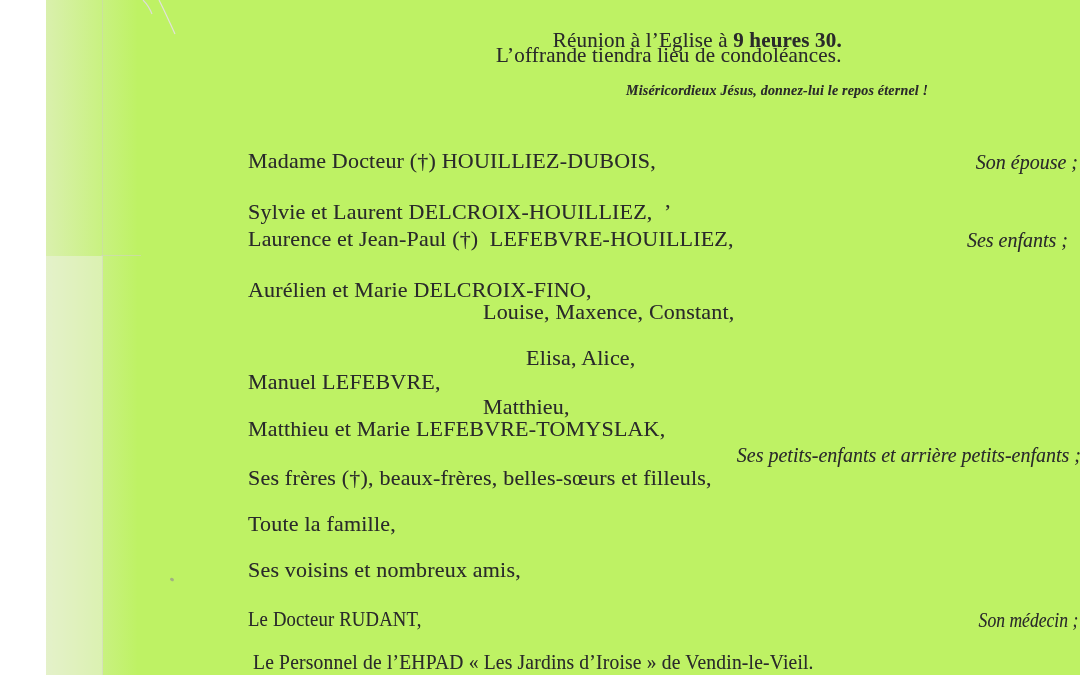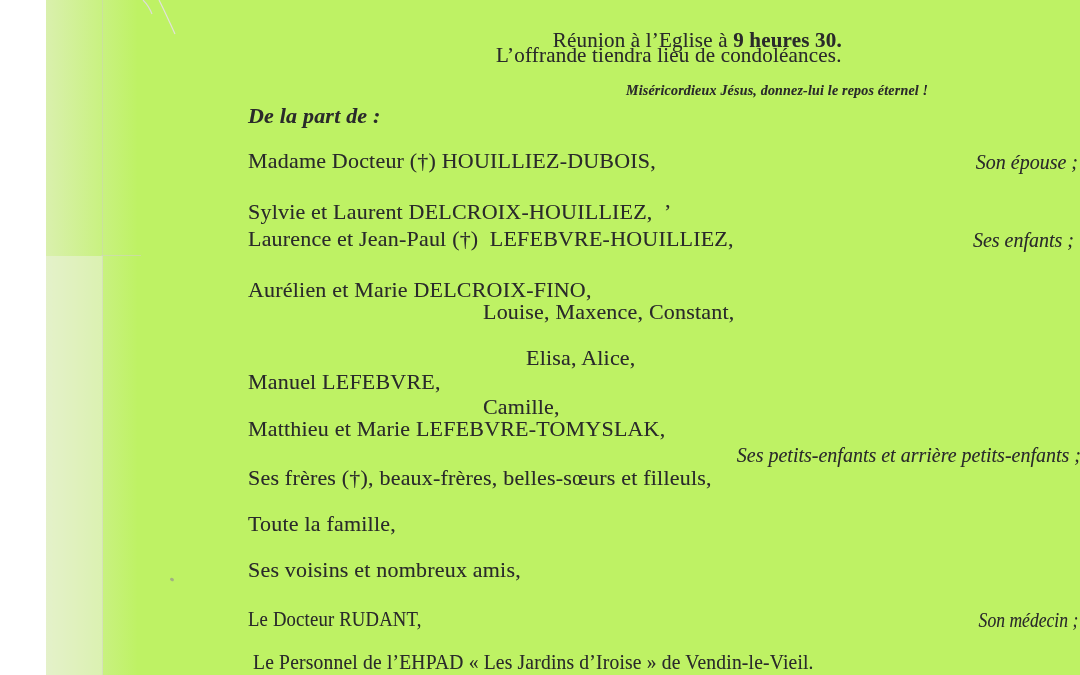--- a/index.html
+++ b/index.html
@@ -74,34 +74,33 @@
   </svg>
 
   <div class="line center-sm" style="top:6px;left:485px;">
     <span>Réunion à l’Eglise à </span><span class="bold">9 heures 30.</span>
   </div>
 
   <div class="line center-sm" style="top:44px;left:450px;">L’offrande tiendra lieu de condoléances.</div>
 
   <div class="line bolditalic" style="top:83px;left:580px;font-size:14px;">Miséricordieux Jésus, donnez-lui le repos éternel !</div>
 
-  <div class="line bolditalic" style="top:104px;left:202px;">De la part de :</div>
 
   <div class="line" style="top:149px;left:202px;">Madame Docteur (†) HOUILLIEZ-DUBOIS,</div>
   <div class="relation" style="top:151px;right:48px;">Son épouse ;</div>
 
   <div class="line" style="top:200px;left:202px;">Sylvie et Laurent DELCROIX-HOUILLIEZ,  ’</div>
   <div class="line" style="top:227px;left:202px;">Laurence et Jean-Paul (†)  LEFEBVRE-HOUILLIEZ,</div>
-  <div class="relation" style="top:229px;right:52px;">Ses enfants ;</div>
+  <div class="relation" style="top:229px;right:58px;">Ses enfants ;</div>
 
   <div class="line" style="top:300px;left:437px;">Louise, Maxence, Constant,</div>
   <div class="line" style="top:278px;left:202px;">Aurélien et Marie DELCROIX-FINO,</div>
   <div class="line" style="top:346px;left:480px;">Elisa, Alice,</div>
   <div class="line" style="top:370px;left:202px;">Manuel LEFEBVRE,</div>
-  <div class="line" style="top:395px;left:437px;">Camille,</div>
+  <div class="line" style="top:395px;left:437px;">Matthieu,</div>
   <div class="line" style="top:417px;left:202px;">Matthieu et Marie LEFEBVRE-TOMYSLAK,</div>
   <div class="relation" style="top:444px;right:45px;">Ses petits-enfants et arrière petits-enfants ;</div>
 
   <div class="line" style="top:466px;left:202px;">Ses frères (†), beaux-frères, belles-sœurs et filleuls,</div>
 
   <div class="line" style="top:512px;left:202px;">Toute la famille,</div>
 
   <div class="line" style="top:558px;left:202px;">Ses voisins et nombreux amis,</div>
 
   <div class="line condensed" style="top:607px;left:202px;">Le Docteur RUDANT,</div>

